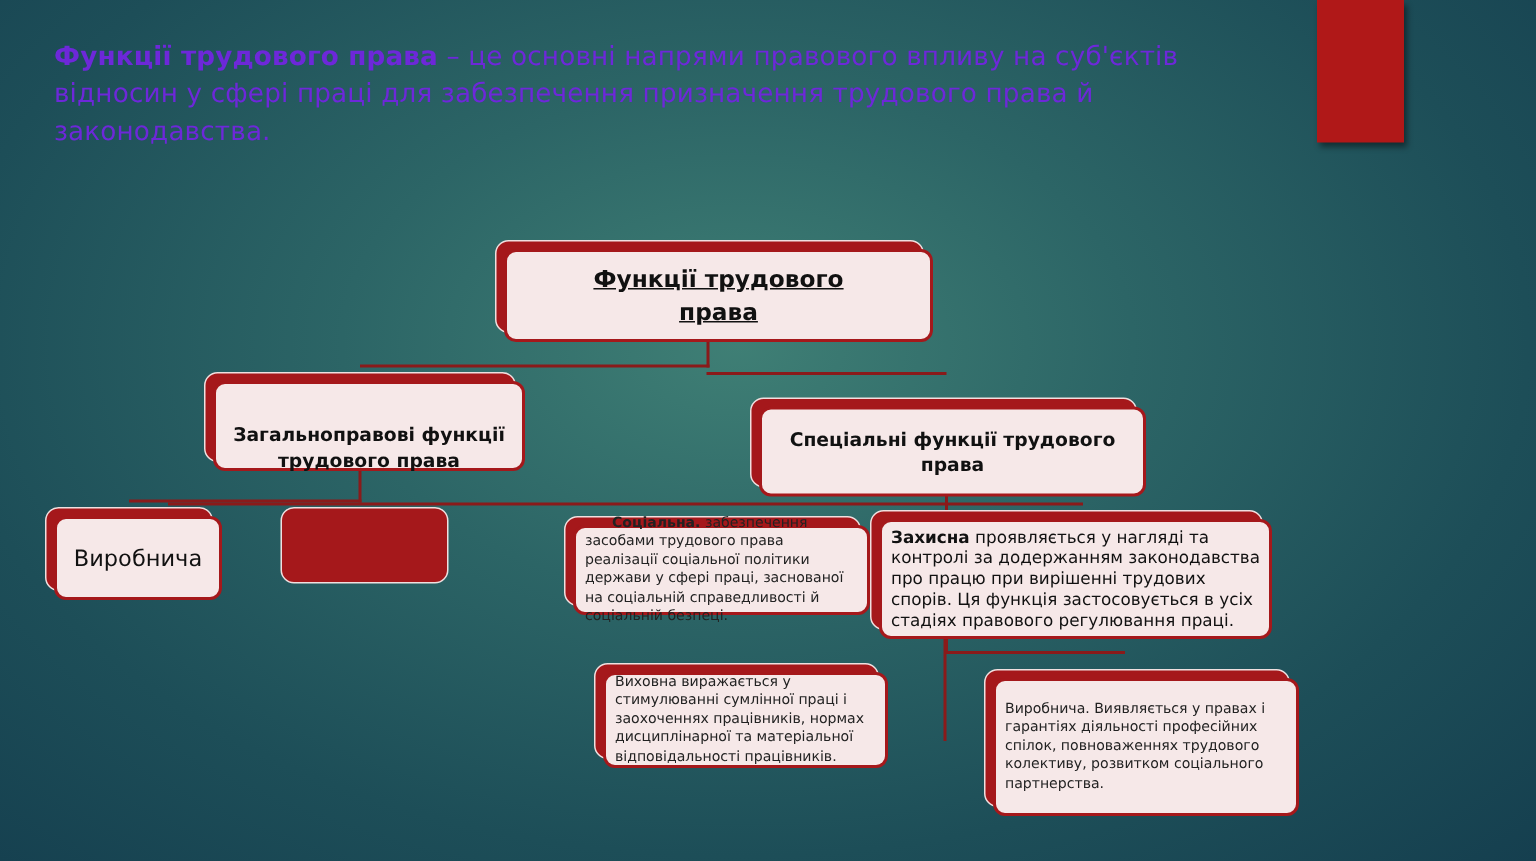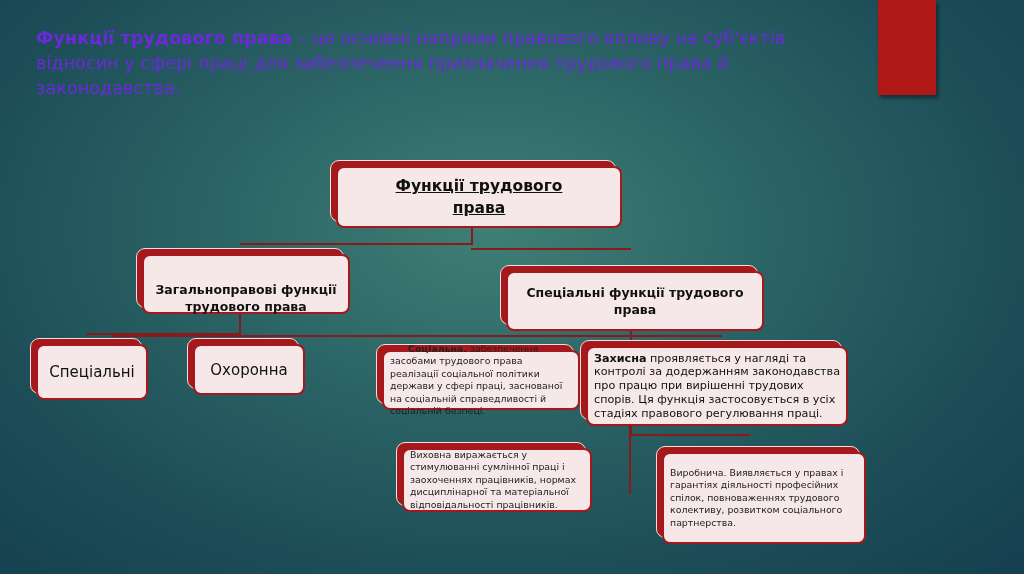--- a/index.html
+++ b/index.html
@@ -75,28 +75,25 @@
 <div class="node" style="left:500px;top:252px;width:264px;height:66px;margin-top:13px;">
   <div class="shadow"></div>
   <div class="face">
     <span class="l2-label" style="display:block;width:240px;">Спеціальні функції трудового права</span>
   </div>
 </div>
 
 <div class="node" style="left:30px;top:338px;width:118px;height:62px;">
   <div class="shadow"></div>
   <div class="face">
-    <span class="leaf-label">Спеціальні</span>
+    <span class="leaf-label">Виробнича</span>
   </div>
 </div>
 <div class="node" style="left:187px;top:338px;width:118px;height:57px;">
   <div class="shadow"></div>
-  <div class="face">
-    <span class="leaf-label">Охоронна</span>
-  </div>
 </div>
 
 <div class="node" style="left:376px;top:344px;width:204px;height:66px;">
   <div class="shadow"></div>
   <div class="face left">
     <span class="desc"><b>Соціальна.</b><span>   забезпечення засобами трудового права реалізації соціальної політики держави у сфері праці, заснованої на соціальній справедливості й соціальній безпеці.</span></span>
   </div>
 </div>
 
 <div class="node" style="left:580px;top:340px;width:268px;height:86px;">

